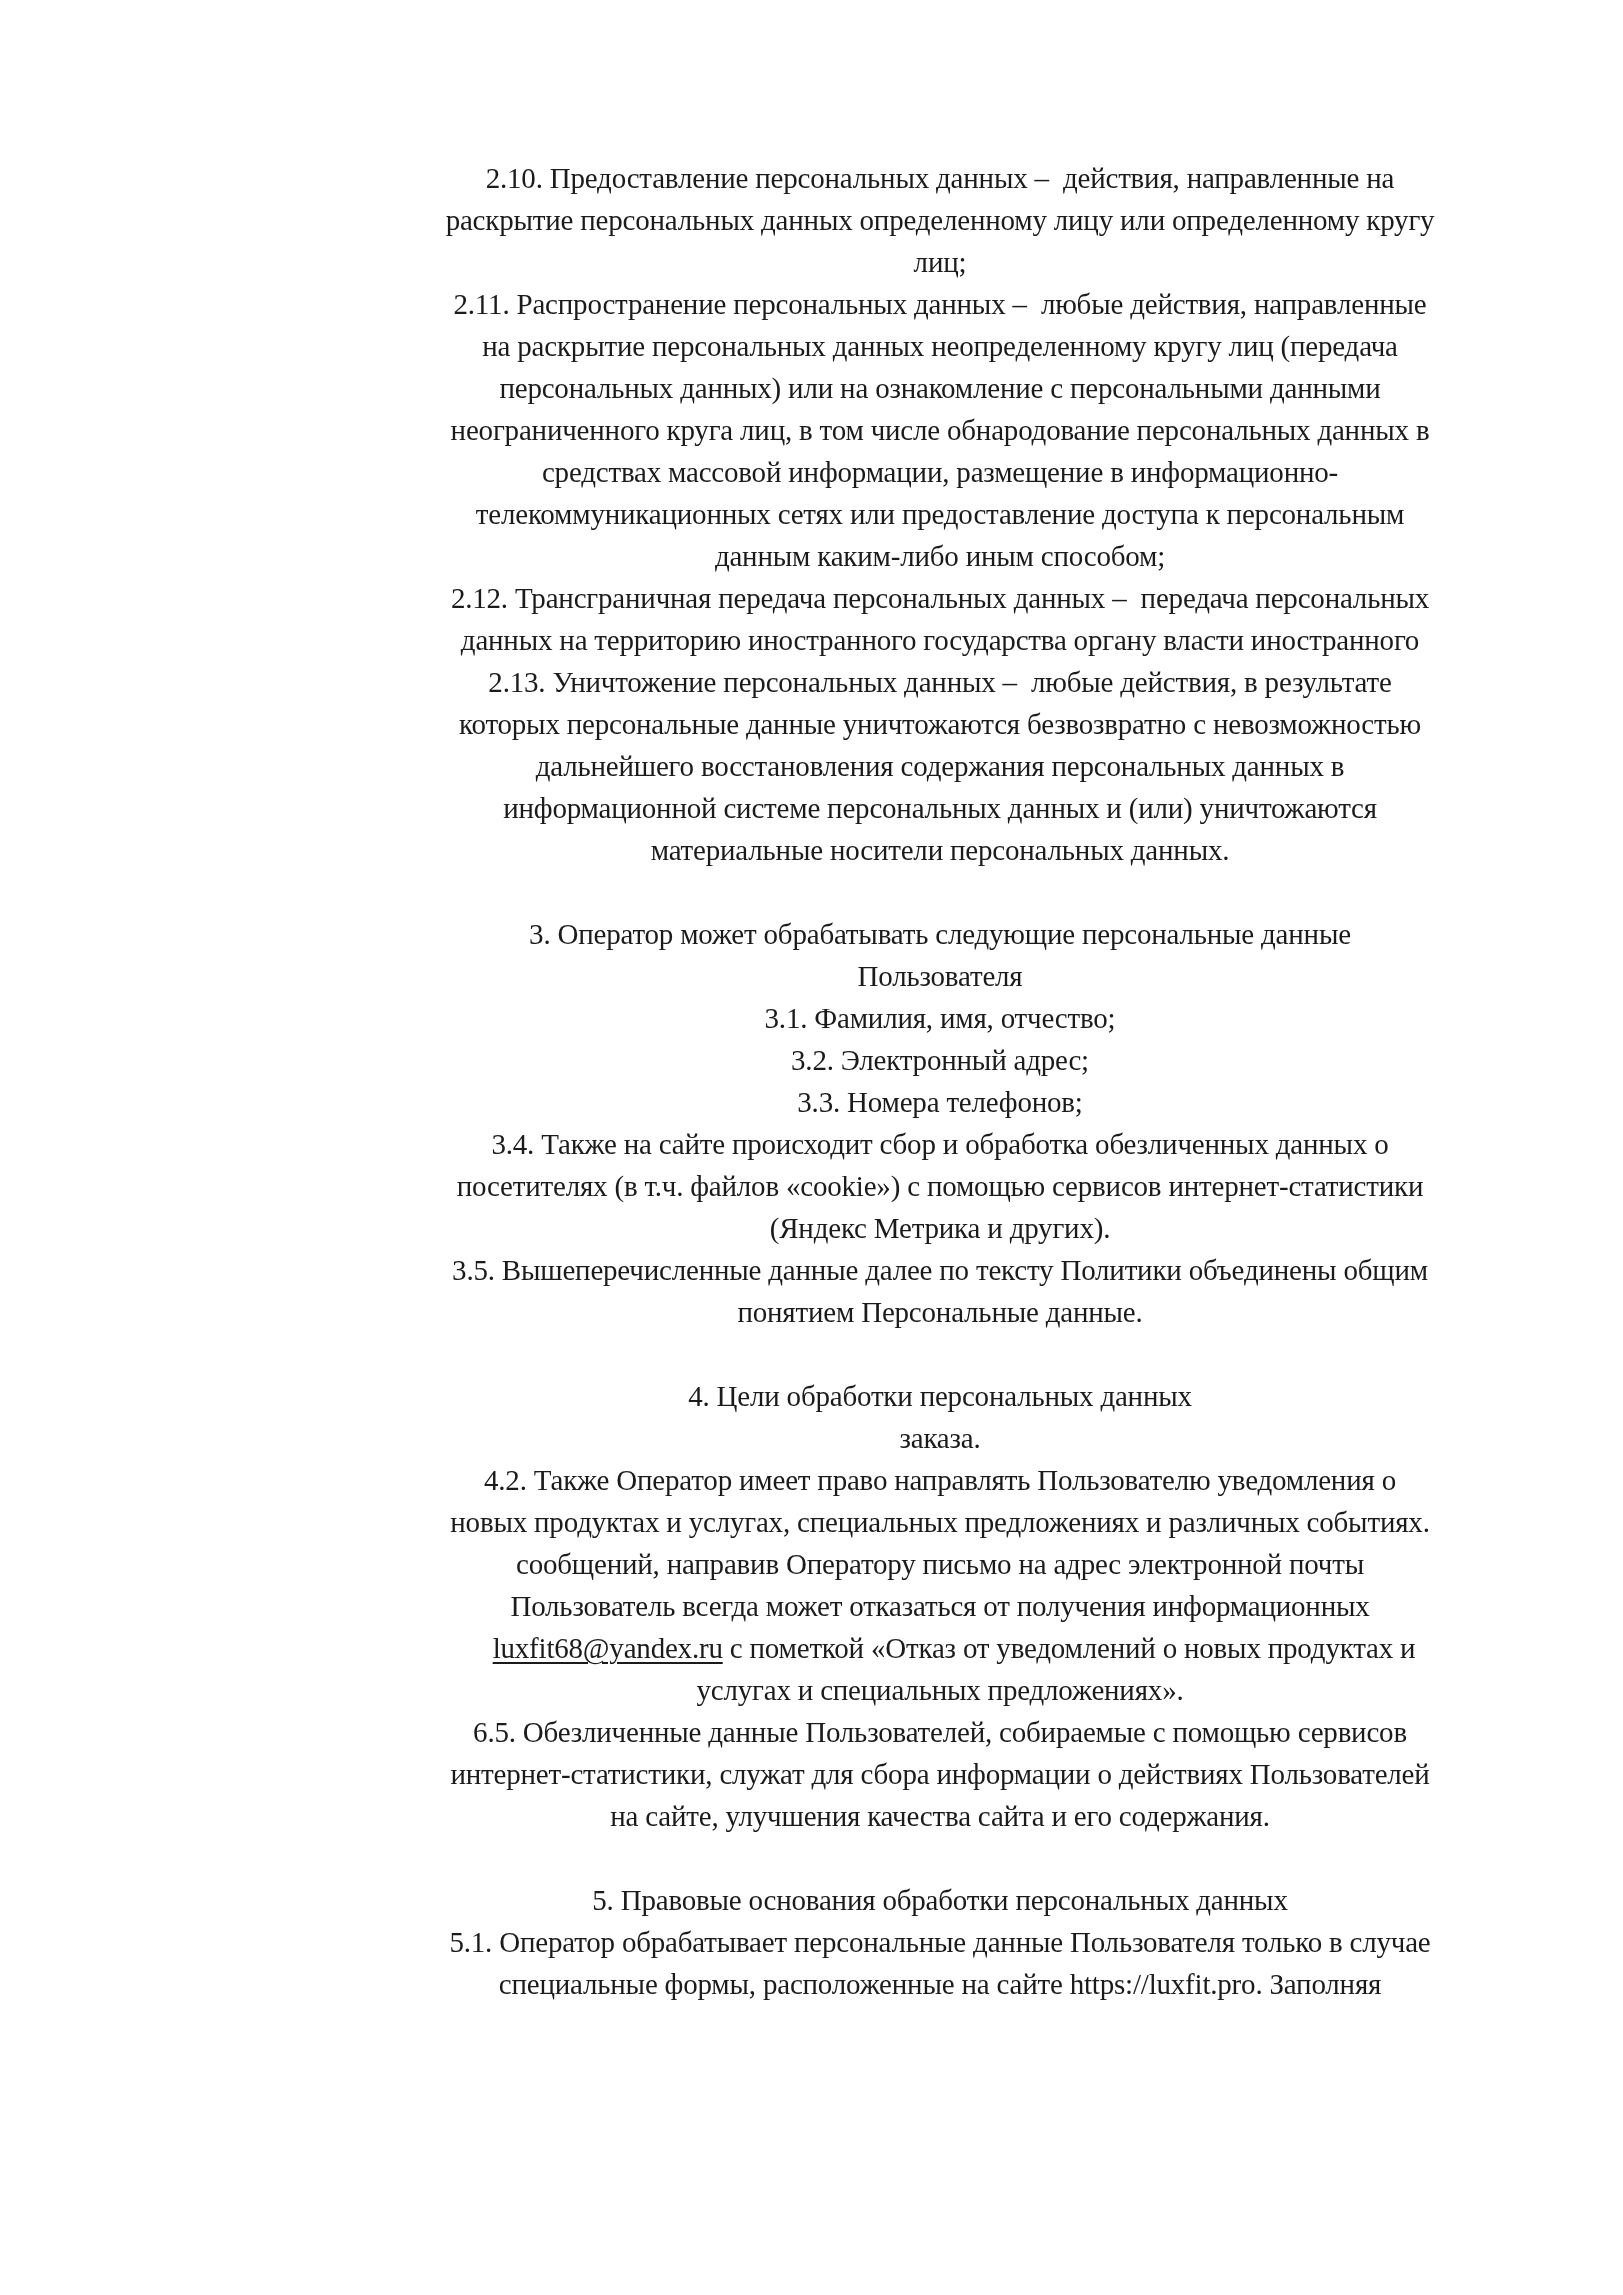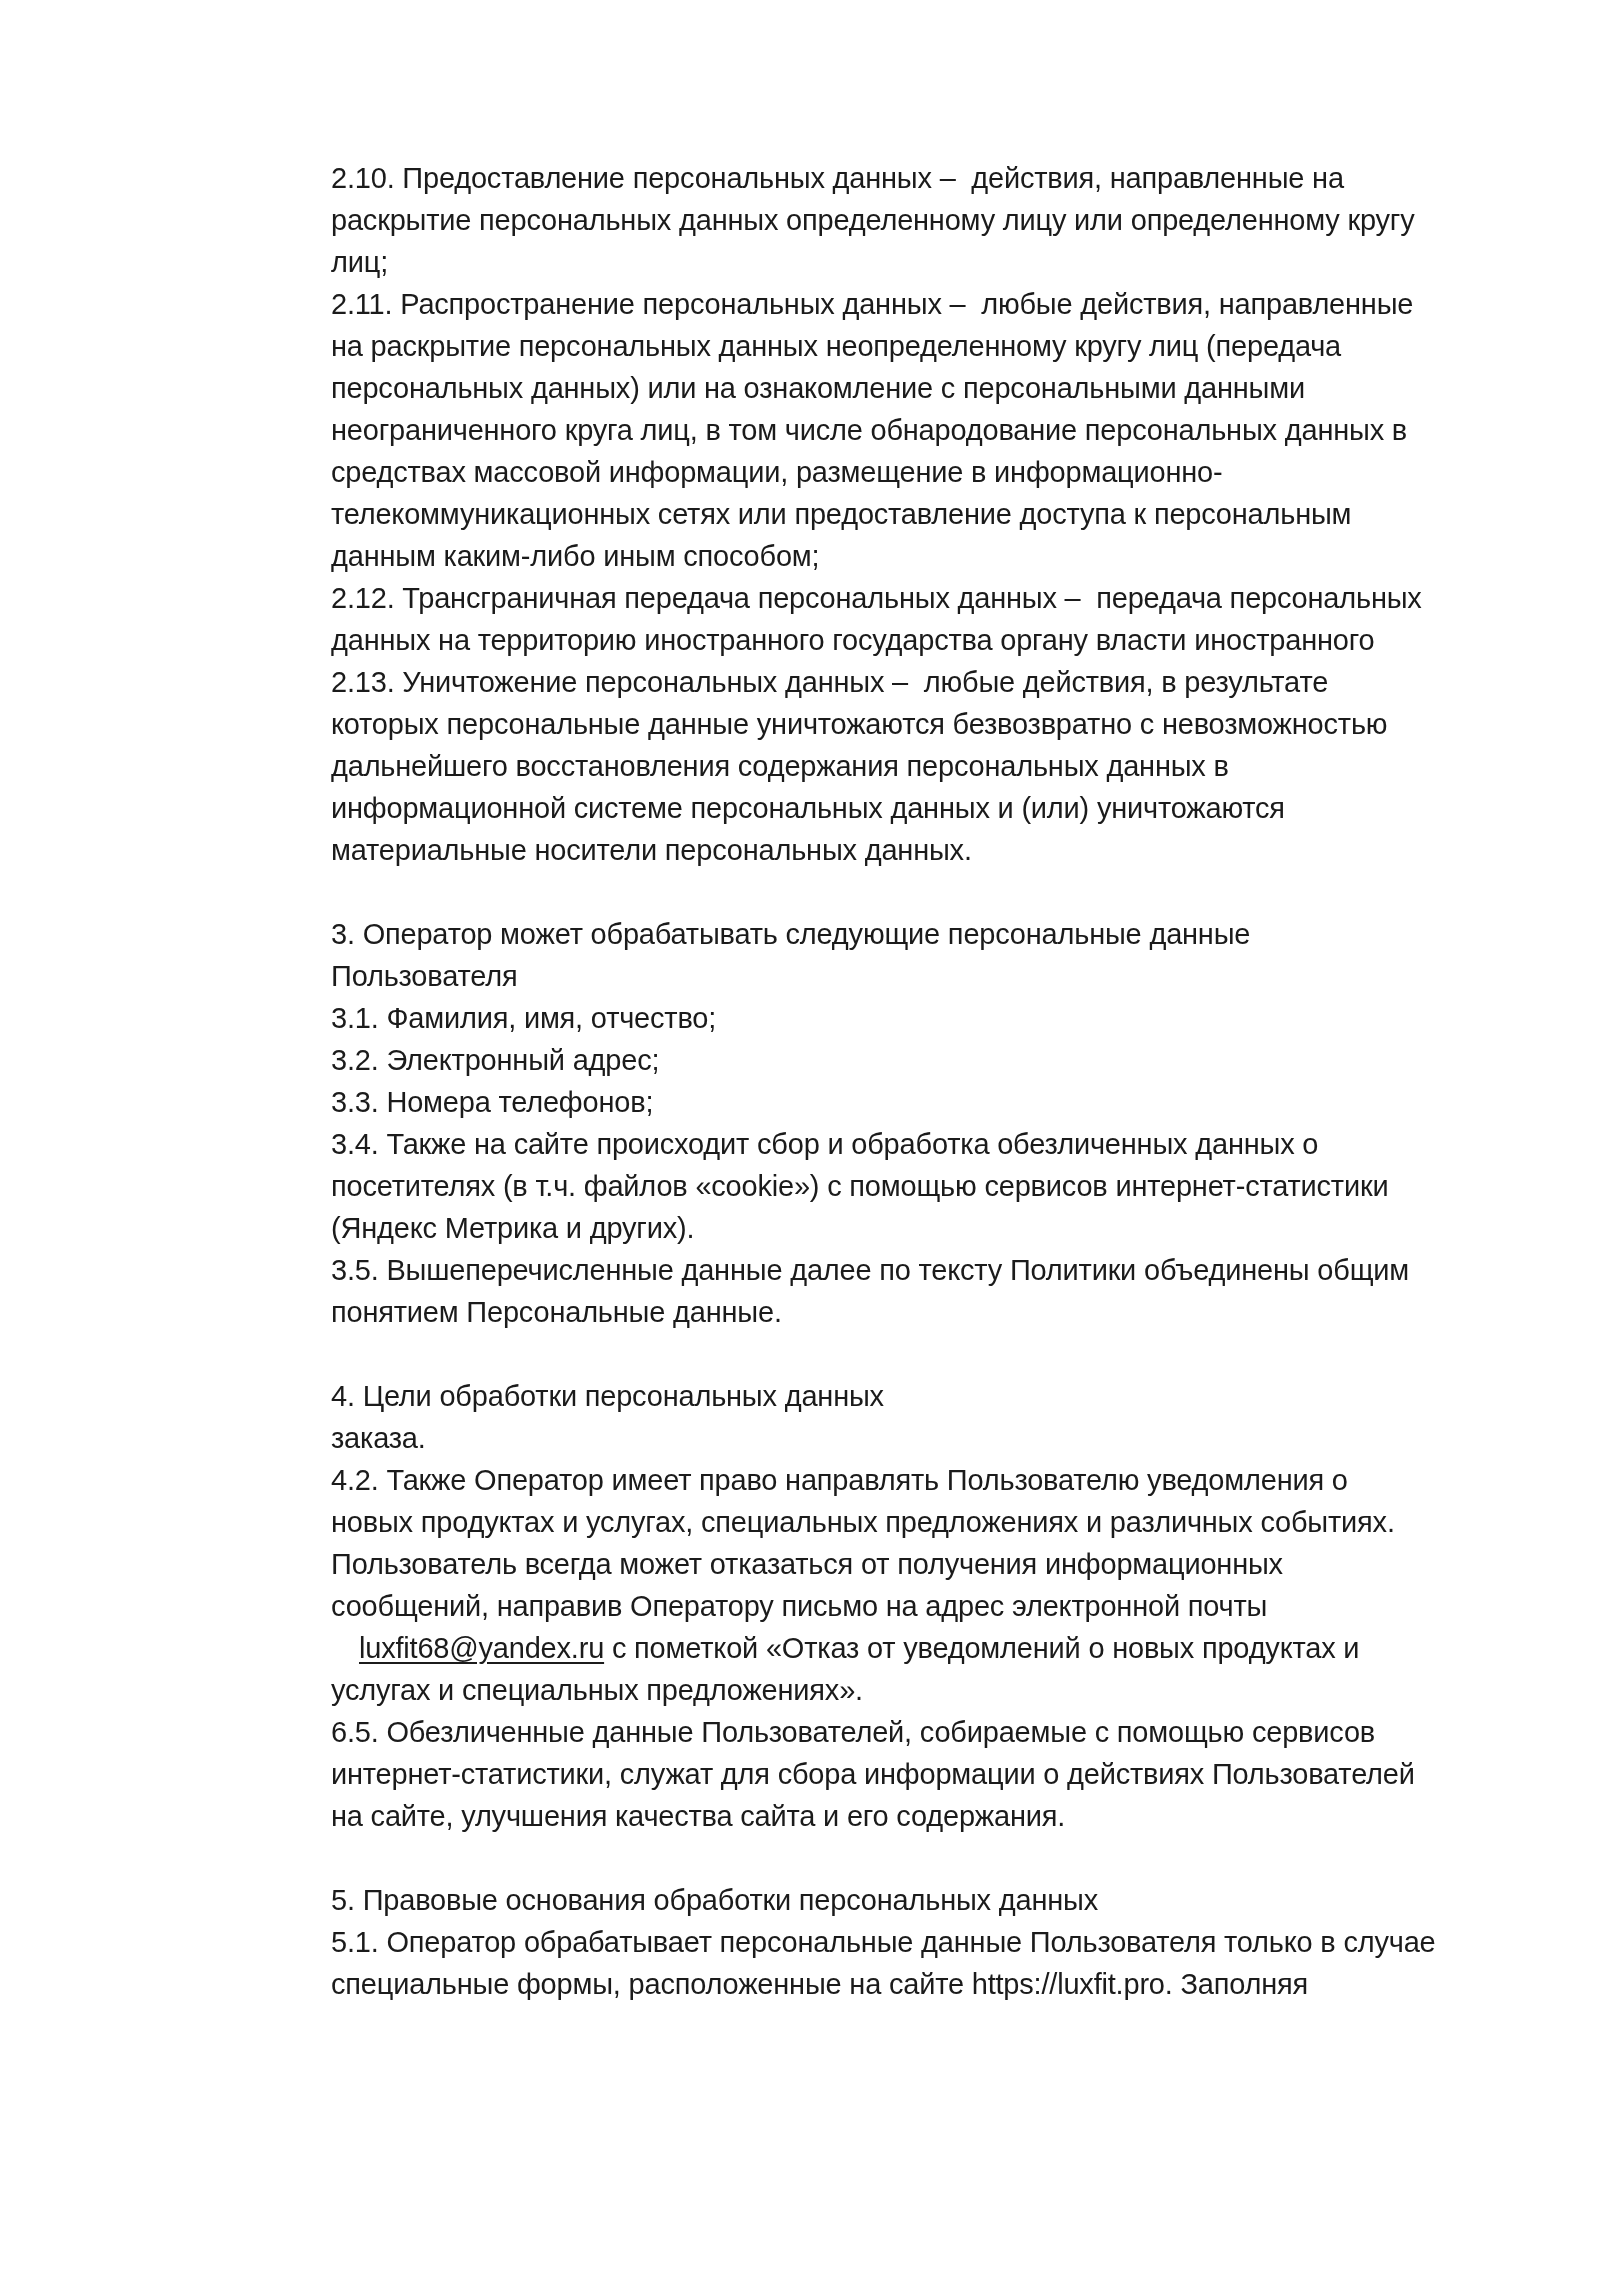--- a/index.html
+++ b/index.html
@@ -12,25 +12,26 @@
     width: 1623px;
     height: 2295px;
     background: #ffffff;
     overflow: hidden;
   }
   .doc {
     position: absolute;
     left: 331px;
     top: 157px;
     width: 1218px;
-    font-family: Liberation Sans, sans-serif;
+    font-family: Liberation Serif, serif;
     font-size: 29px;
     line-height: 42px;
     color: #1b1b1b;
     letter-spacing: -0.2px;
+    text-align: center;
   }
   .line {
     white-space: pre;
     height: 42px;
   }
   .line.blank {
     height: 42px;
   }
   .seg-link {
     color: #1b1b1b;
@@ -76,22 +77,22 @@
       <div class="line"><span class="seg-plain">3.4. Также на сайте происходит сбор и обработка обезличенных данных о</span></div>
       <div class="line"><span class="seg-plain">посетителях (в т.ч. файлов «cookie») с помощью сервисов интернет-статистики</span></div>
       <div class="line"><span class="seg-plain">(Яндекс Метрика и других).</span></div>
       <div class="line"><span class="seg-plain">3.5. Вышеперечисленные данные далее по тексту Политики объединены общим</span></div>
       <div class="line"><span class="seg-plain">понятием Персональные данные.</span></div>
       <div class="line blank"></div>
       <div class="line"><span class="seg-plain">4. Цели обработки персональных данных</span></div>
       <div class="line"><span class="seg-plain">заказа.</span></div>
       <div class="line"><span class="seg-plain">4.2. Также Оператор имеет право направлять Пользователю уведомления о</span></div>
       <div class="line"><span class="seg-plain">новых продуктах и услугах, специальных предложениях и различных событиях.</span></div>
+      <div class="line"><span class="seg-plain">сообщений, направив Оператору письмо на адрес электронной почты</span></div>
       <div class="line"><span class="seg-plain">Пользователь всегда может отказаться от получения информационных</span></div>
-      <div class="line"><span class="seg-plain">сообщений, направив Оператору письмо на адрес электронной почты</span></div>
       <div class="line"><span class="seg-link">luxfit68@yandex.ru</span><span class="seg-plain"> с пометкой «Отказ от уведомлений о новых продуктах и</span></div>
       <div class="line"><span class="seg-plain">услугах и специальных предложениях».</span></div>
       <div class="line"><span class="seg-plain">6.5. Обезличенные данные Пользователей, собираемые с помощью сервисов</span></div>
       <div class="line"><span class="seg-plain">интернет-статистики, служат для сбора информации о действиях Пользователей</span></div>
       <div class="line"><span class="seg-plain">на сайте, улучшения качества сайта и его содержания.</span></div>
       <div class="line blank"></div>
       <div class="line"><span class="seg-plain">5. Правовые основания обработки персональных данных</span></div>
       <div class="line"><span class="seg-plain">5.1. Оператор обрабатывает персональные данные Пользователя только в случае</span></div>
       <div class="line"><span class="seg-plain">специальные формы, расположенные на сайте </span><span class="seg-url">https://luxfit.pro</span><span class="seg-plain">. Заполняя</span></div>
     </div>

